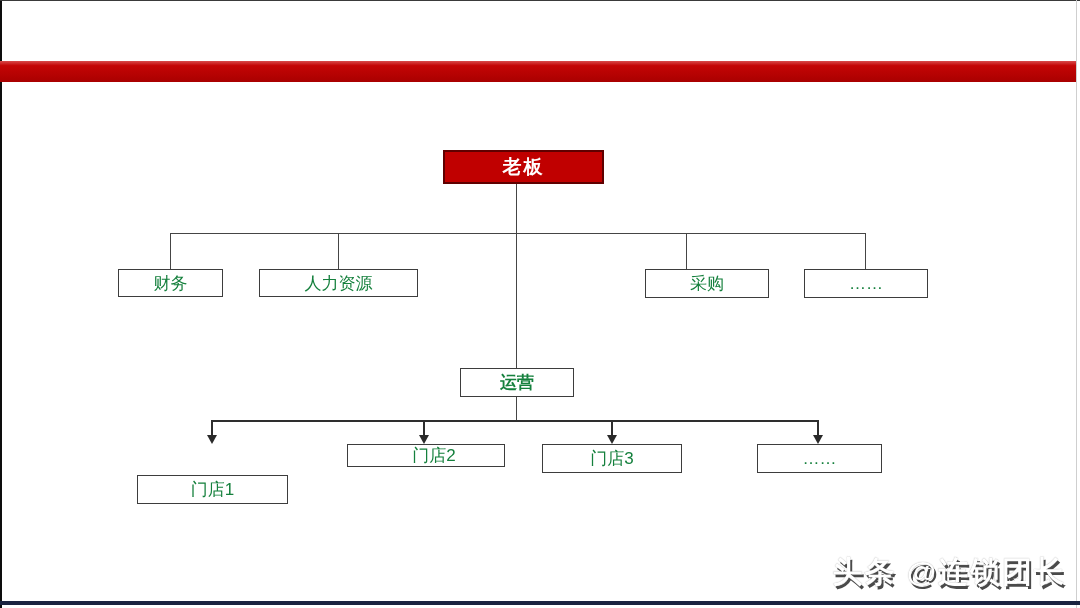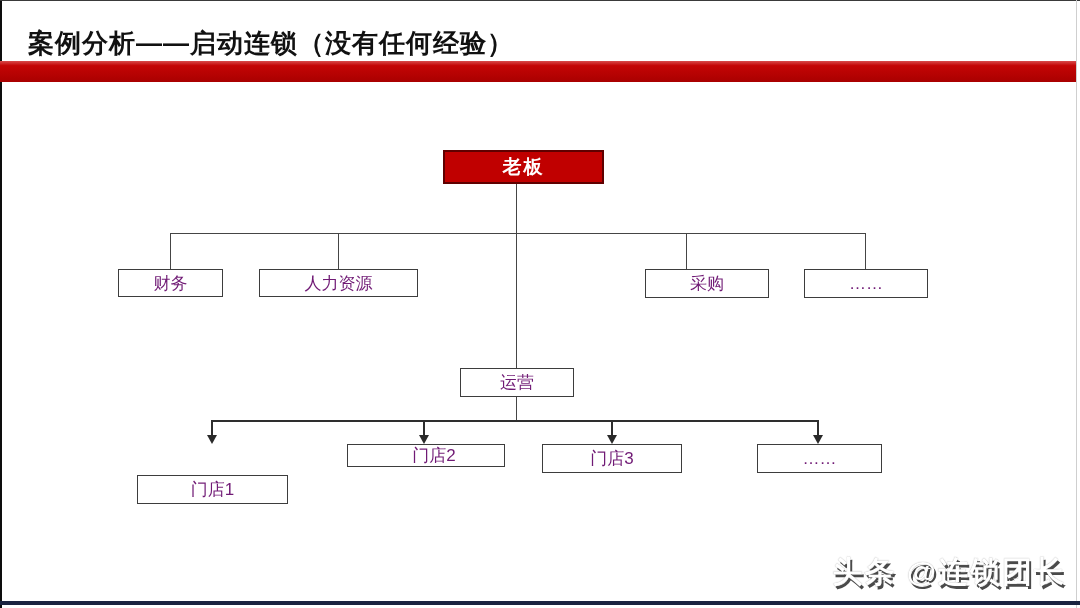--- a/index.html
+++ b/index.html
@@ -23,21 +23,21 @@
   .section-label{
     position:absolute;left:28px;top:98px;width:190px;height:37px;
     background:#c00000;border:2px solid #161616;box-sizing:border-box;
     display:flex;align-items:center;justify-content:center;
     color:#fff;font-weight:bold;font-size:20px;letter-spacing:1px;
   }
   .node{
     position:absolute;box-sizing:border-box;
     display:flex;align-items:center;justify-content:center;
     background:#fff;border:1.5px solid #3d3d3d;
-    font-size:17px;color:#701a75;white-space:nowrap;
+    font-size:17px;color:#15803d;white-space:nowrap;
   }
   .node.root{
     background:#c00000;border:2px solid #5f0000;
     color:#fff;font-weight:bold;font-size:19px;letter-spacing:2px;
   }
   .line{position:absolute;background:#454545;}
   .line.thick{background:#2e2e2e;}
   .arrowhead{
     position:absolute;width:0;height:0;
     border-left:5px solid transparent;border-right:5px solid transparent;
@@ -57,21 +57,20 @@
 </style>
 </head>
 <body>
 
 <div class="slide">
 
   <div class="edge" style="left:0;top:0;width:2px;height:608px;background:#0d0d0d;"></div>
   <div class="edge" style="left:0;top:0;width:1080px;height:1px;background:#3a3a3a;"></div>
   <div class="edge" style="left:1076px;top:0;width:1px;height:608px;background:#cfcfcf;"></div>
 
-  <div class="title">案例分析——启动连锁（没有任何经验）</div>
   <div class="accent-bar"></div>
 
   <div>
 
     <div class="line" style="left:516px;top:183px;width:1px;height:185px;"></div>
     <div class="line" style="left:170px;top:233px;width:696px;height:1px;"></div>
     <div class="line" style="left:170px;top:233px;width:1px;height:36px;"></div>
     <div class="line" style="left:338px;top:233px;width:1px;height:36px;"></div>
     <div class="line" style="left:686px;top:233px;width:1px;height:36px;"></div>
     <div class="line" style="left:865px;top:233px;width:1px;height:36px;"></div>
@@ -87,21 +86,21 @@
     <div class="line thick" style="left:817px;top:420px;width:2px;height:16px;"></div>
     <div class="arrowhead" style="left:813px;top:435px;"></div>
 
     <div class="node root" style="left:443px;top:150px;width:161px;height:34px;">老板</div>
 
     <div class="node" style="left:118px;top:269px;width:105px;height:28px;">财务</div>
     <div class="node" style="left:259px;top:269px;width:159px;height:28px;">人力资源</div>
     <div class="node" style="left:645px;top:269px;width:124px;height:29px;text-align:center;">采购</div>
     <div class="node" style="left:804px;top:269px;width:124px;height:29px;">……</div>
 
-    <div class="node" style="left:460px;top:368px;width:114px;height:29px;">运营</div>
+    <div class="node" style="left:460px;top:368px;width:114px;height:29px;font-weight:bold;">运营</div>
 
     <div class="node" style="left:137px;top:444px;width:151px;height:29px;margin-top:31px;">门店1</div>
     <div class="node" style="left:347px;top:444px;width:158px;height:23px;padding-left:16px;">门店2</div>
     <div class="node" style="left:542px;top:444px;width:140px;height:29px;">门店3</div>
     <div class="node" style="left:757px;top:444px;width:125px;height:29px;">……</div>
   </div>
 
   <div class="watermark">头条 @连锁团长</div>
   <div class="footer-bar"></div>
 

